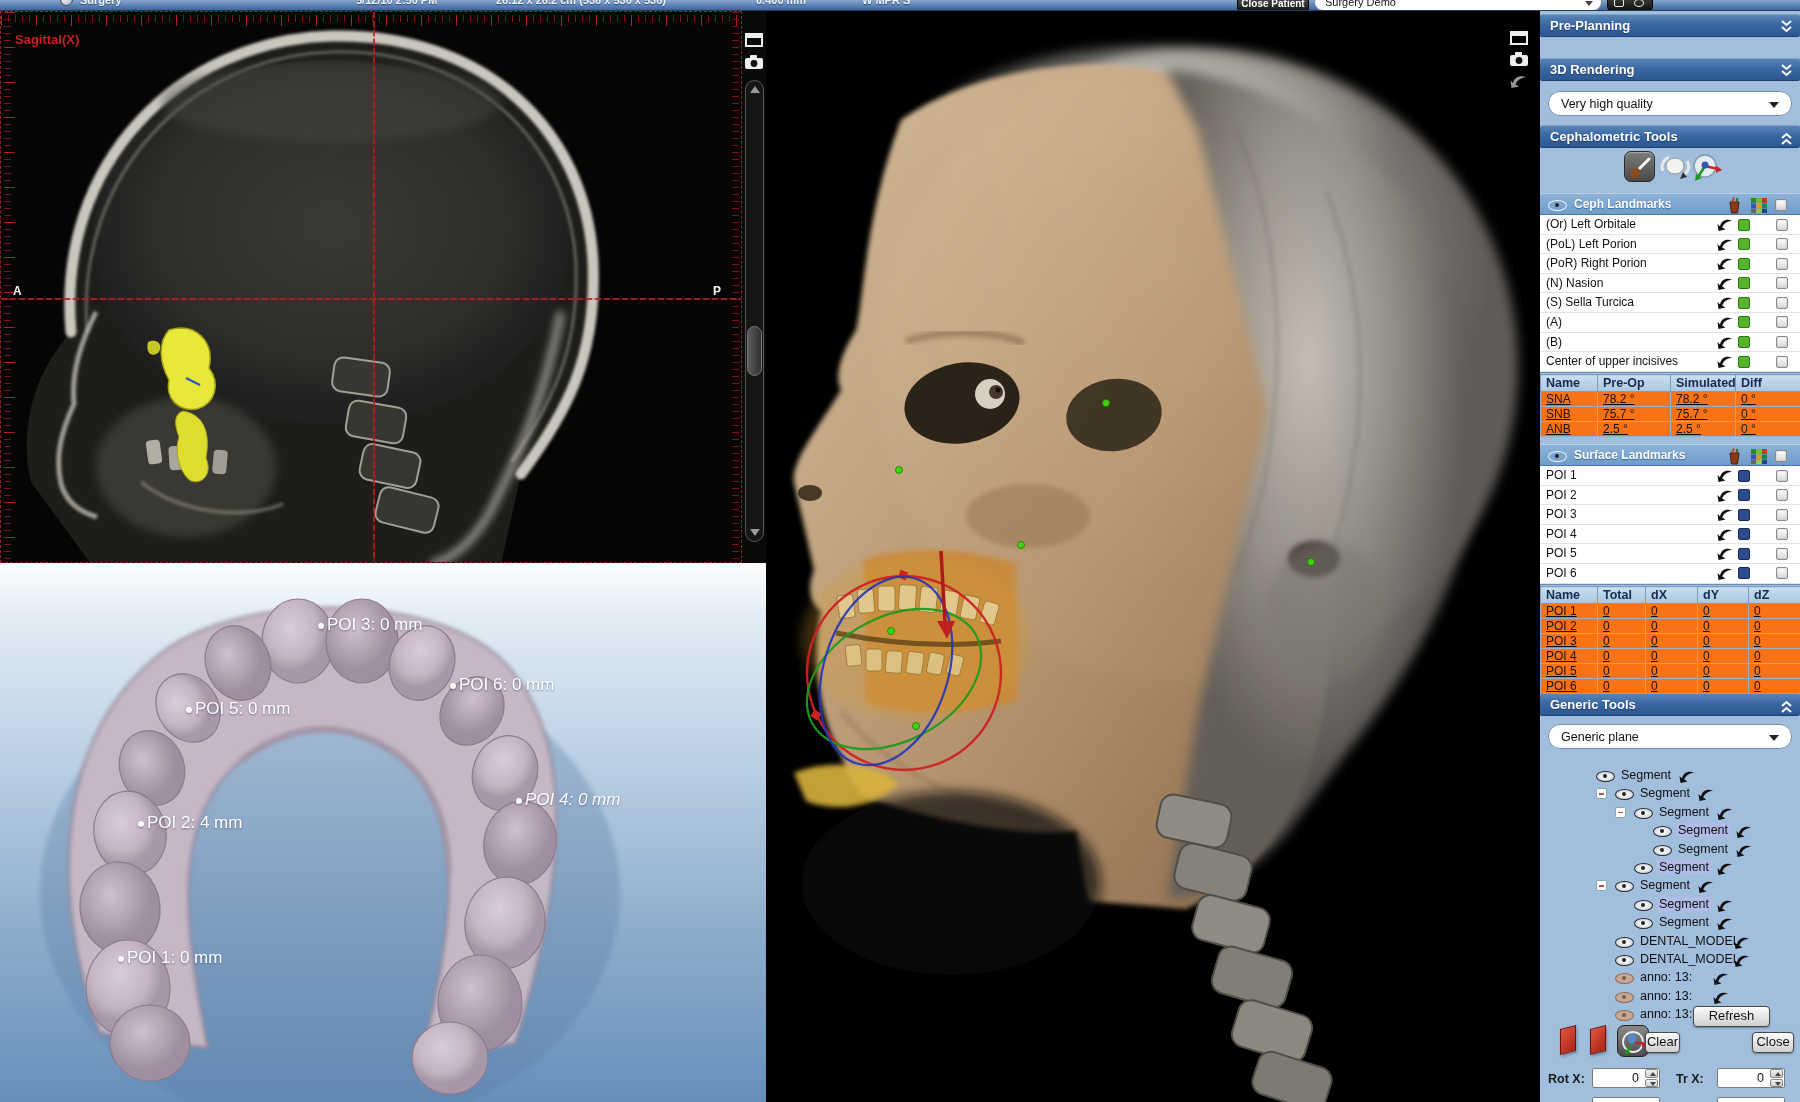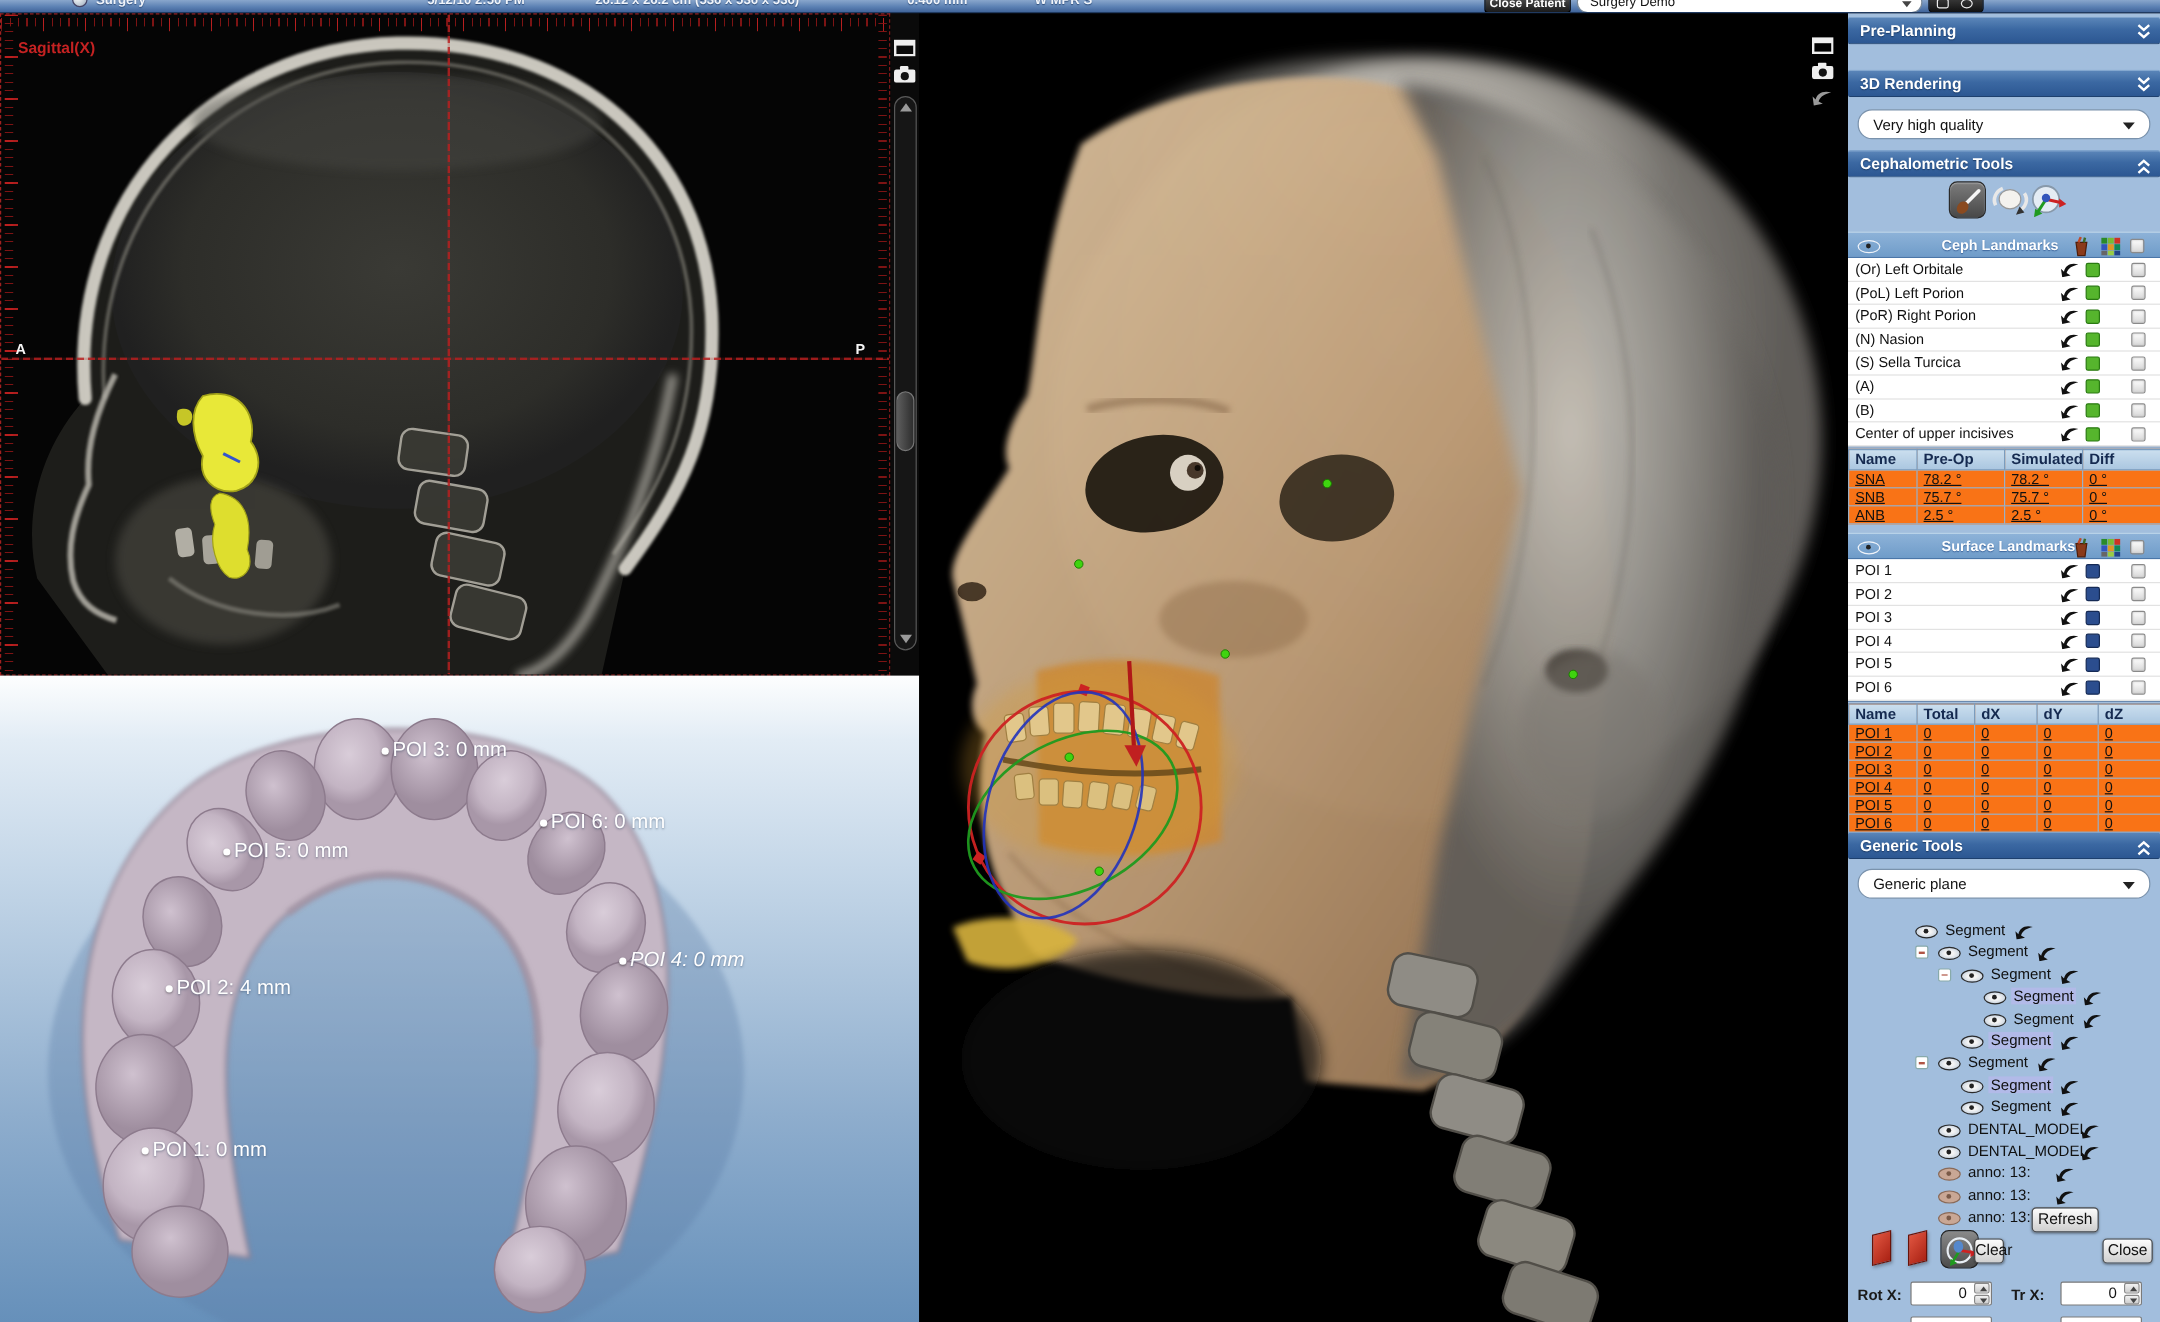--- a/index.html
+++ b/index.html
@@ -78,21 +78,21 @@
     color:#fff; font-size:13px; font-weight:bold; line-height:22px; padding-left:10px;
     border-top:1px solid #7ea3cc; border-bottom:1px solid #1e406e;
     text-shadow:0 1px 1px #1a3a66; border-radius:2px; }
   .chev { position:absolute; right:8px; top:4px; width:11px; height:14px; }
   .chev svg { display:block; }
   .subhdr { position:absolute; left:0; width:260px; height:22px;
     background:linear-gradient(180deg,#8db2d8 0%,#6f9cc9 100%);
     color:#fff; font-weight:bold; font-size:12px; line-height:21px;
     border-top:1px solid #b8d2e8; border-bottom:1px solid #4a76a8; text-shadow:0 1px 1px #3a639a;}
   .subhdr .eye { position:absolute; left:8px; top:6px; }
-  .subhdr .ttl { position:absolute; left:34px; top:0;margin-left:44px; }
+  .subhdr .ttl { position:absolute; left:34px; top:0; }
   .subhdr .trash { position:absolute; left:186px; top:3px; }
   .subhdr .palette { position:absolute; left:211px; top:4px; }
   .subhdr .cbx { position:absolute; left:235px; top:5px; }
   .whitelist { position:absolute; left:0; width:260px; background:#fff; border-bottom:1px solid #6a8ab0; }
   .lrow { position:relative; height:19.6px; border-bottom:1px solid #e2e2e2; }
   .lrow .lbl { position:absolute; left:6px; top:2px; font-size:12px; color:#111; }
   .lrow .goto { position:absolute; left:177px; top:4px; }
   .lrow .sq { position:absolute; left:198px; top:3.5px; width:12px; height:12px; border-radius:2px; }
   .lrow .cbx { position:absolute; left:236px; top:3.5px; }
   .cbx { width:12px; height:12px; background:linear-gradient(180deg,#fdfdfd,#d8d8d8);
@@ -864,22 +864,22 @@
   <div class="gizmo-btn">
     <svg style="position:absolute;left:3px;top:3px" width="26" height="26">
       <circle cx="12" cy="13" r="10" fill="none" stroke="#e8eef4" stroke-width="1.8"></circle>
       <line x1="12" y1="13" x2="24" y2="15" stroke="#cc2222" stroke-width="2.2"></line>
         <polygon points="26,16 21,12.5 21,18.5" fill="#cc2222"></polygon>
       <line x1="12" y1="13" x2="6" y2="23" stroke="#1f9a1f" stroke-width="2.2"></line>
         <polygon points="4,26 4.5,20 10,23.5" fill="#1f9a1f"></polygon>
       <ellipse cx="11" cy="10" rx="4" ry="5" fill="#5588cc"></ellipse>
     </svg>
   </div>
-  <div class="pbtn" style="left:105px;top:1021px;width:25px">Clear</div>
-  <div class="pbtn" style="left:153px;top:995px;width:56px">Refresh</div>
+  <div class="pbtn" style="left:105px;top:1021px;width:35px">Clear</div>
+  <div class="pbtn" style="left:153px;top:995px;width:77px">Refresh</div>
   <div class="pbtn" style="left:212px;top:1021px;width:42px">Close</div>
 
   <span class="tf-label" style="left:8px;top:1061px">Rot X:</span>
   <div class="spinfield" style="left:52px;top:1057px">
     <span>0</span>
     <span class="spinner" style="right:1px;top:0">
         <span class="sb sbu"></span>
         <span class="sb sbd"></span>
       </span>
   </div>

